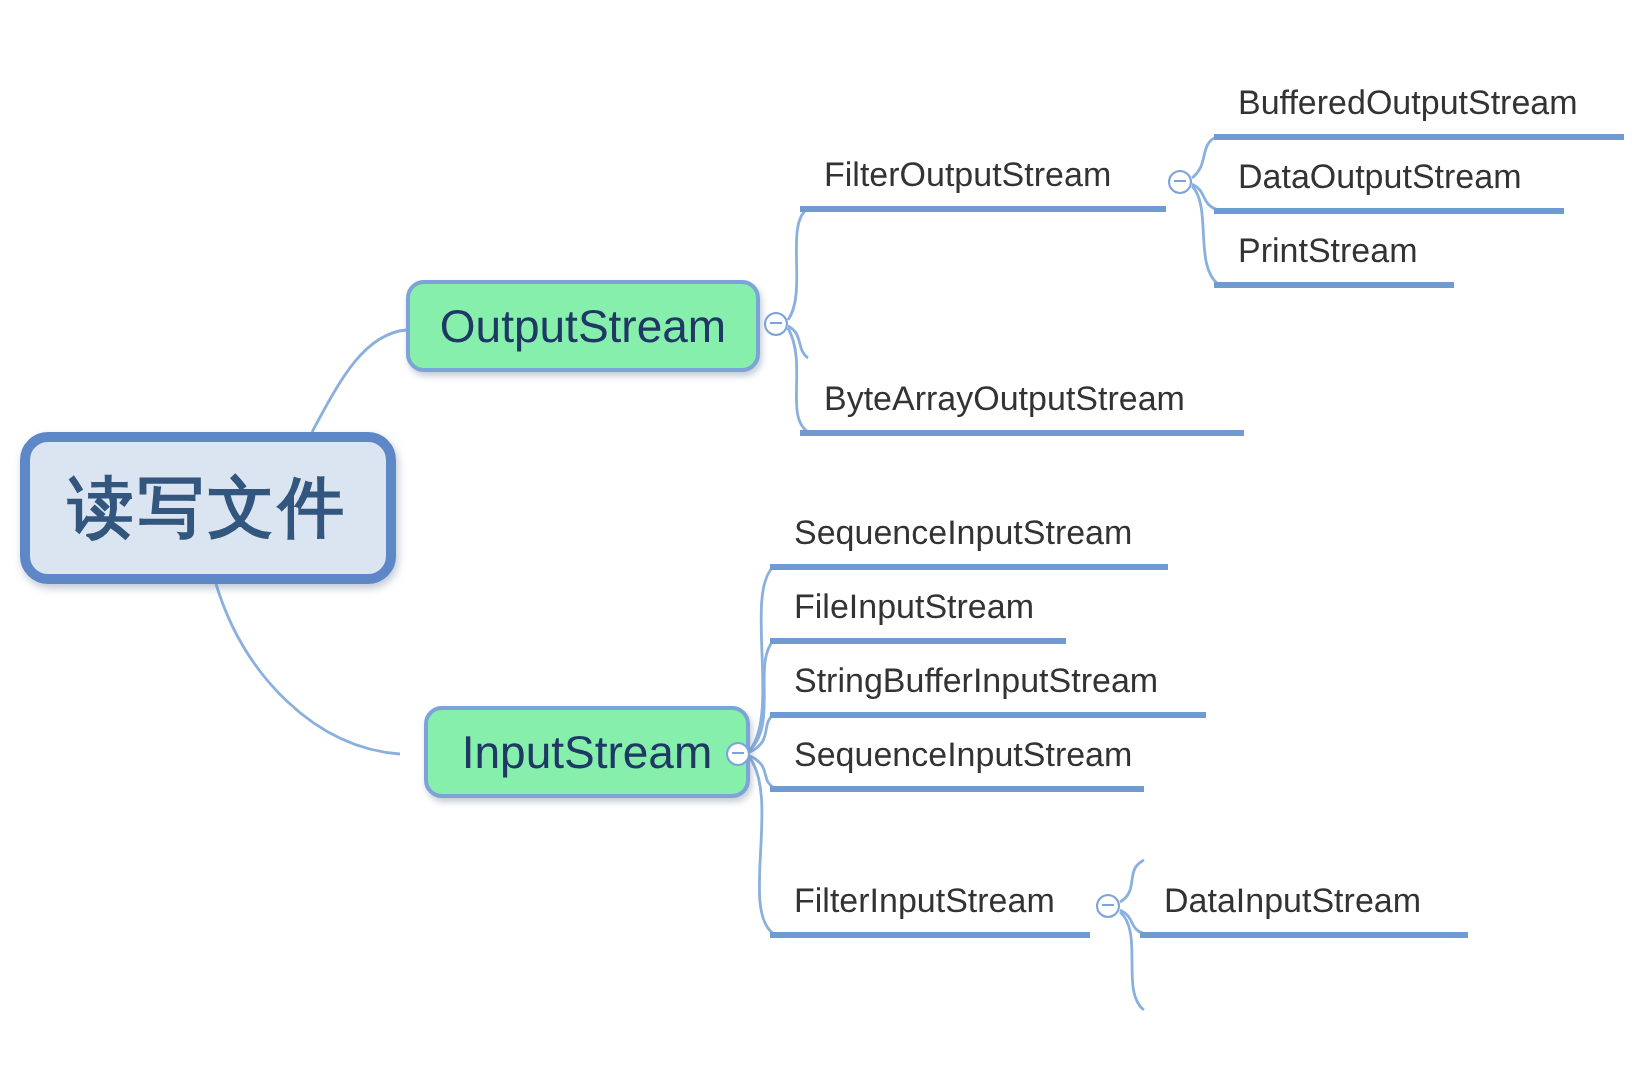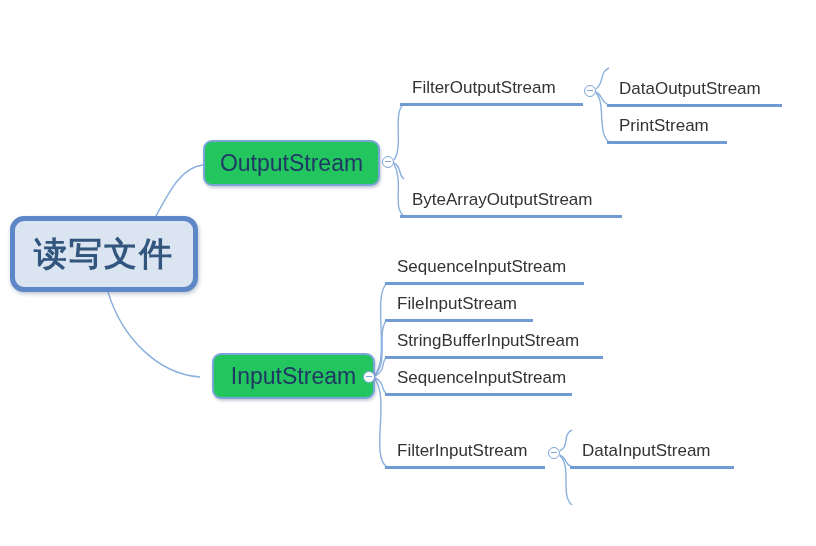--- a/index.html
+++ b/index.html
@@ -6,21 +6,21 @@
   #canvas{
     position:relative;
     width:816px;height:546px;
     background:#ffffff;
     font-family:"Liberation Sans","DejaVu Sans",sans-serif;
     overflow:hidden;
   }
   #wires{position:absolute;left:0;top:0;width:816px;height:546px;}
   .boxnode{
     position:absolute;box-sizing:border-box;
-    background:#22c55e;
+    background:#86efac;
     border:2px solid #7ca4d8;
     border-radius:9px;
     display:flex;align-items:center;justify-content:center;
     font-size:23px;color:#1f3864;
     box-shadow:1px 2px 3px rgba(90,110,140,.35);
     cursor:default;white-space:nowrap;
   }
   .rootnode{
     position:absolute;box-sizing:border-box;
     background:#dbe5f1;
@@ -84,20 +84,21 @@
   </svg>
 
   <div class="rootnode" style="left:10px;top:216px;width:188px;height:76px;">读写文件</div>
 
   <div class="boxnode" style="left:203px;top:140px;width:177px;height:46px;">OutputStream</div>
   <div class="boxnode" style="left:200px;top:353px;width:163px;height:46px;margin-left:12px;">InputStream</div>
 
   <div class="leaf" style="left:400px;top:74px;width:183px;">FilterOutputStream</div>
   <div class="leaf" style="left:400px;top:186px;width:222px;">ByteArrayOutputStream</div>
 
+  <div class="leaf" style="left:607px;top:38px;width:205px;">BufferedOutputStream</div>
   <div class="leaf" style="left:607px;top:75px;width:175px;">DataOutputStream</div>
   <div class="leaf" style="left:607px;top:112px;width:120px;">PrintStream</div>
 
   <div class="leaf" style="left:385px;top:253px;width:199px;">SequenceInputStream</div>
   <div class="leaf" style="left:385px;top:290px;width:148px;">FileInputStream</div>
   <div class="leaf" style="left:385px;top:327px;width:218px;">StringBufferInputStream</div>
   <div class="leaf" style="left:385px;top:364px;width:187px;">SequenceInputStream</div>
   <div class="leaf" style="left:385px;top:437px;width:160px;">FilterInputStream</div>
 
   <div class="leaf" style="left:570px;top:437px;width:164px;">DataInputStream</div>

